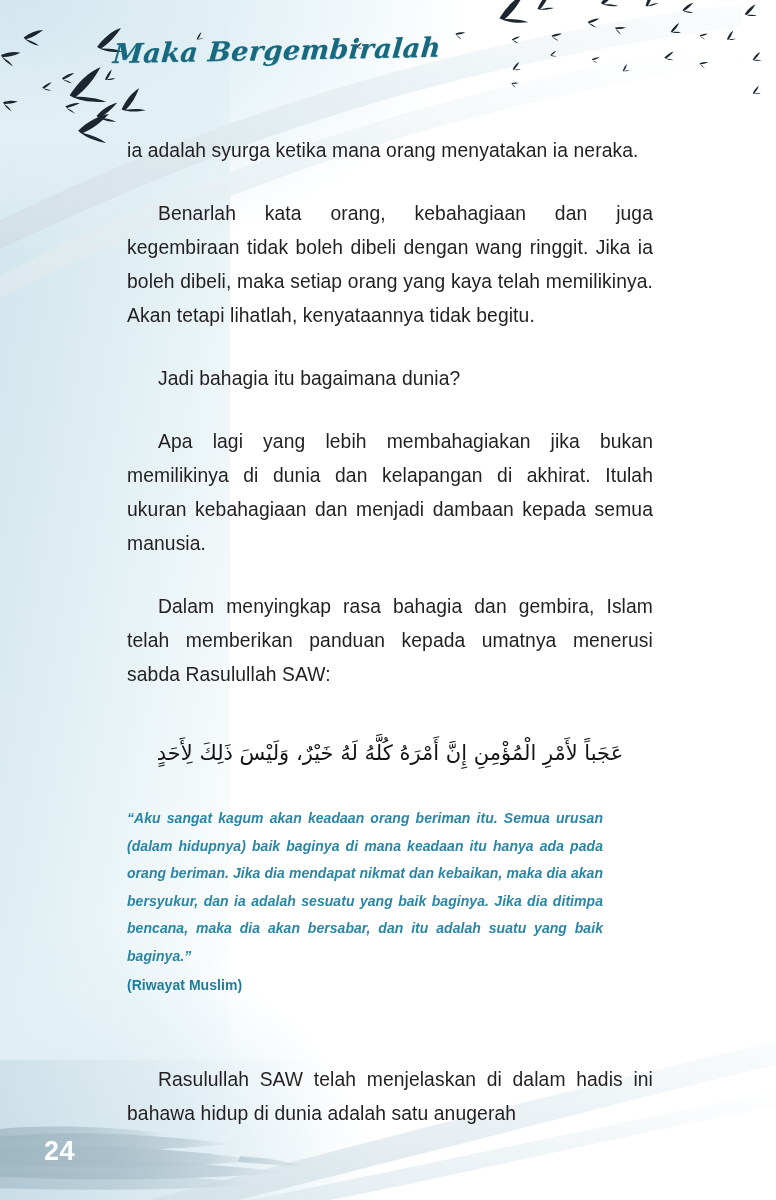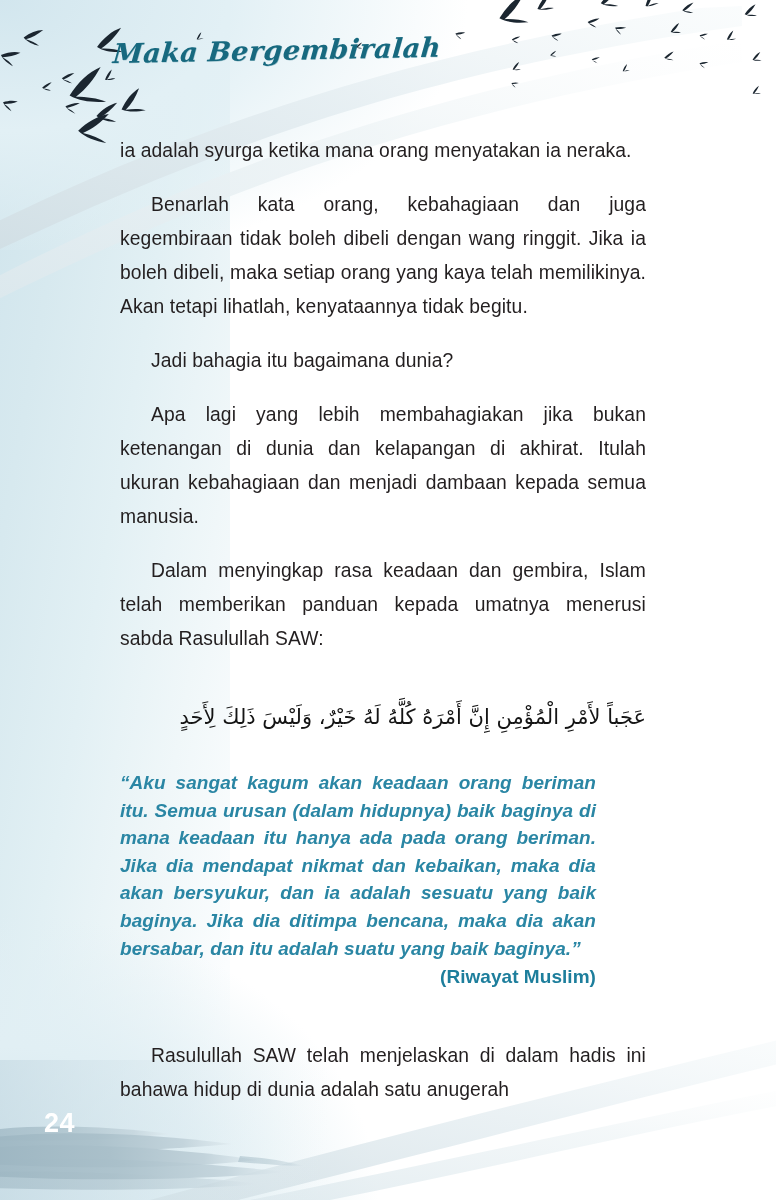--- a/index.html
+++ b/index.html
@@ -74,86 +74,86 @@
     letter-spacing: 0.4px;
     white-space: nowrap;
     transform: skewX(-6deg) rotate(-1.1deg);
     transform-origin: left center;
     text-shadow: 0.5px 0.5px 0 rgba(23,105,127,0.35);
   }
 
   
   .content {
     position: absolute;
-    left: 120px;
+    left: 127px;
     top: 134px;
     width: 526px;
   }
   .para {
     margin: 0 0 0 0;
     font-size: 19.3px;
     line-height: 34px;
     color: #231f20;
     text-align: justify;
     letter-spacing: 0.1px;
     font-weight: 300;
   }
-  .para + .para { margin-top: 20px; }
+  .para + .para { margin-top: 29px; }
   .para.indent { text-indent: 31px; }
   .para.last-line-natural { text-align-last: left; }
 
   
   .hadith {
     margin-top: 34px;
     direction: rtl;
     text-align: center;
     font-family: "DejaVu Sans", sans-serif;
     font-size: 21px;
     line-height: 55px;
     color: #141414;
   }
-  .hadith-line { display: block; white-space: nowrap; text-align: right; }
+  .hadith-line { display: block; white-space: nowrap; }
 
   
   .translation {
     margin-top: 24px;
     width: 476px;
-    font-size: 19px;
+    font-size: 14px;
     line-height: 27.6px;
     font-style: italic;
     font-weight: 600;
     color: #2a86a4;
     text-align: justify;
     letter-spacing: 0.05px;
   }
   .translation .source {
     display: block;
     font-style: normal;
     font-weight: bold;
     color: #1d7e9c;
     margin-top: 1px;
-    text-align: right;
+    text-align: left;
   }
 
   .closing {
-    margin-top: 48px;
+    margin-top: 64px;
   }
 
   
   .folio {
     position: absolute;
     left: 0;
     bottom: 28px;
     width: 200px;
     height: 72px;
   }
   .folio-number {
     position: absolute;
     left: 44px;
-    top: 8px;
+    top: 36px;
     font-size: 27px;
     font-weight: bold;
     color: #ffffff;
     letter-spacing: 0.5px;
   }
 </style>
 </head>
 <body>
 
 <div id="page">
@@ -331,23 +331,23 @@
   </div>
 
   <div class="content">
 
     <p class="para">ia adalah syurga ketika mana orang menyatakan ia neraka.</p>
 
     <p class="para indent">Benarlah kata orang, kebahagiaan dan juga kegembiraan tidak boleh dibeli dengan wang ringgit. Jika ia boleh dibeli, maka setiap orang yang kaya telah memilikinya. Akan tetapi lihatlah, kenyataannya tidak begitu.</p>
 
     <p class="para indent last-line-natural">Jadi bahagia itu bagaimana dunia?</p>
 
-    <p class="para indent">Apa lagi yang lebih membahagiakan jika bukan ketenangan di dunia dan kelapangan di akhirat. Itulah ukuran kebahagiaan dan menjadi dambaan kepada semua manusia.</p>
-
-    <p class="para indent">Dalam menyingkap rasa keadaan dan gembira, Islam telah memberikan panduan kepada umatnya menerusi sabda Rasulullah SAW:</p>
+    <p class="para indent">Apa lagi yang lebih membahagiakan jika bukan memilikinya di dunia dan kelapangan di akhirat. Itulah ukuran kebahagiaan dan menjadi dambaan kepada semua manusia.</p>
+
+    <p class="para indent">Dalam menyingkap rasa bahagia dan gembira, Islam telah memberikan panduan kepada umatnya menerusi sabda Rasulullah SAW:</p>
 
     <div class="hadith">
       <span class="hadith-line">عَجَباً لأَمْرِ الْمُؤْمِنِ إِنَّ أَمْرَهُ كُلَّهُ لَهُ خَيْرٌ، وَلَيْسَ ذَلِكَ لِأَحَدٍ</span>
     </div>
 
     <div class="translation">
       <span>“Aku sangat kagum akan keadaan orang beriman itu. Semua urusan (dalam hidupnya) baik baginya di mana keadaan itu hanya ada pada orang beriman. Jika dia mendapat nikmat dan kebaikan, maka dia akan bersyukur, dan ia adalah sesuatu yang baik baginya. Jika dia ditimpa bencana, maka dia akan bersabar, dan itu adalah suatu yang baik baginya.”</span>
       <span class="source">(Riwayat Muslim)</span>
     </div>
 

